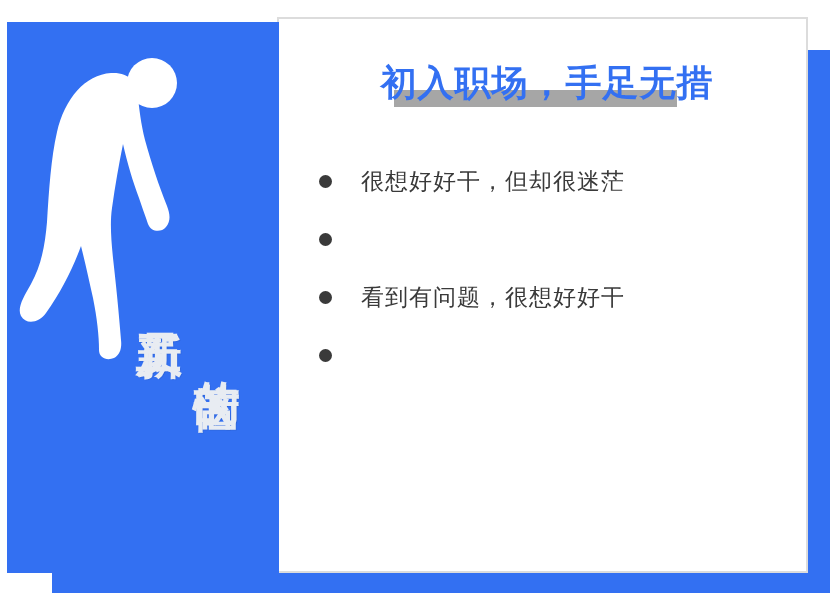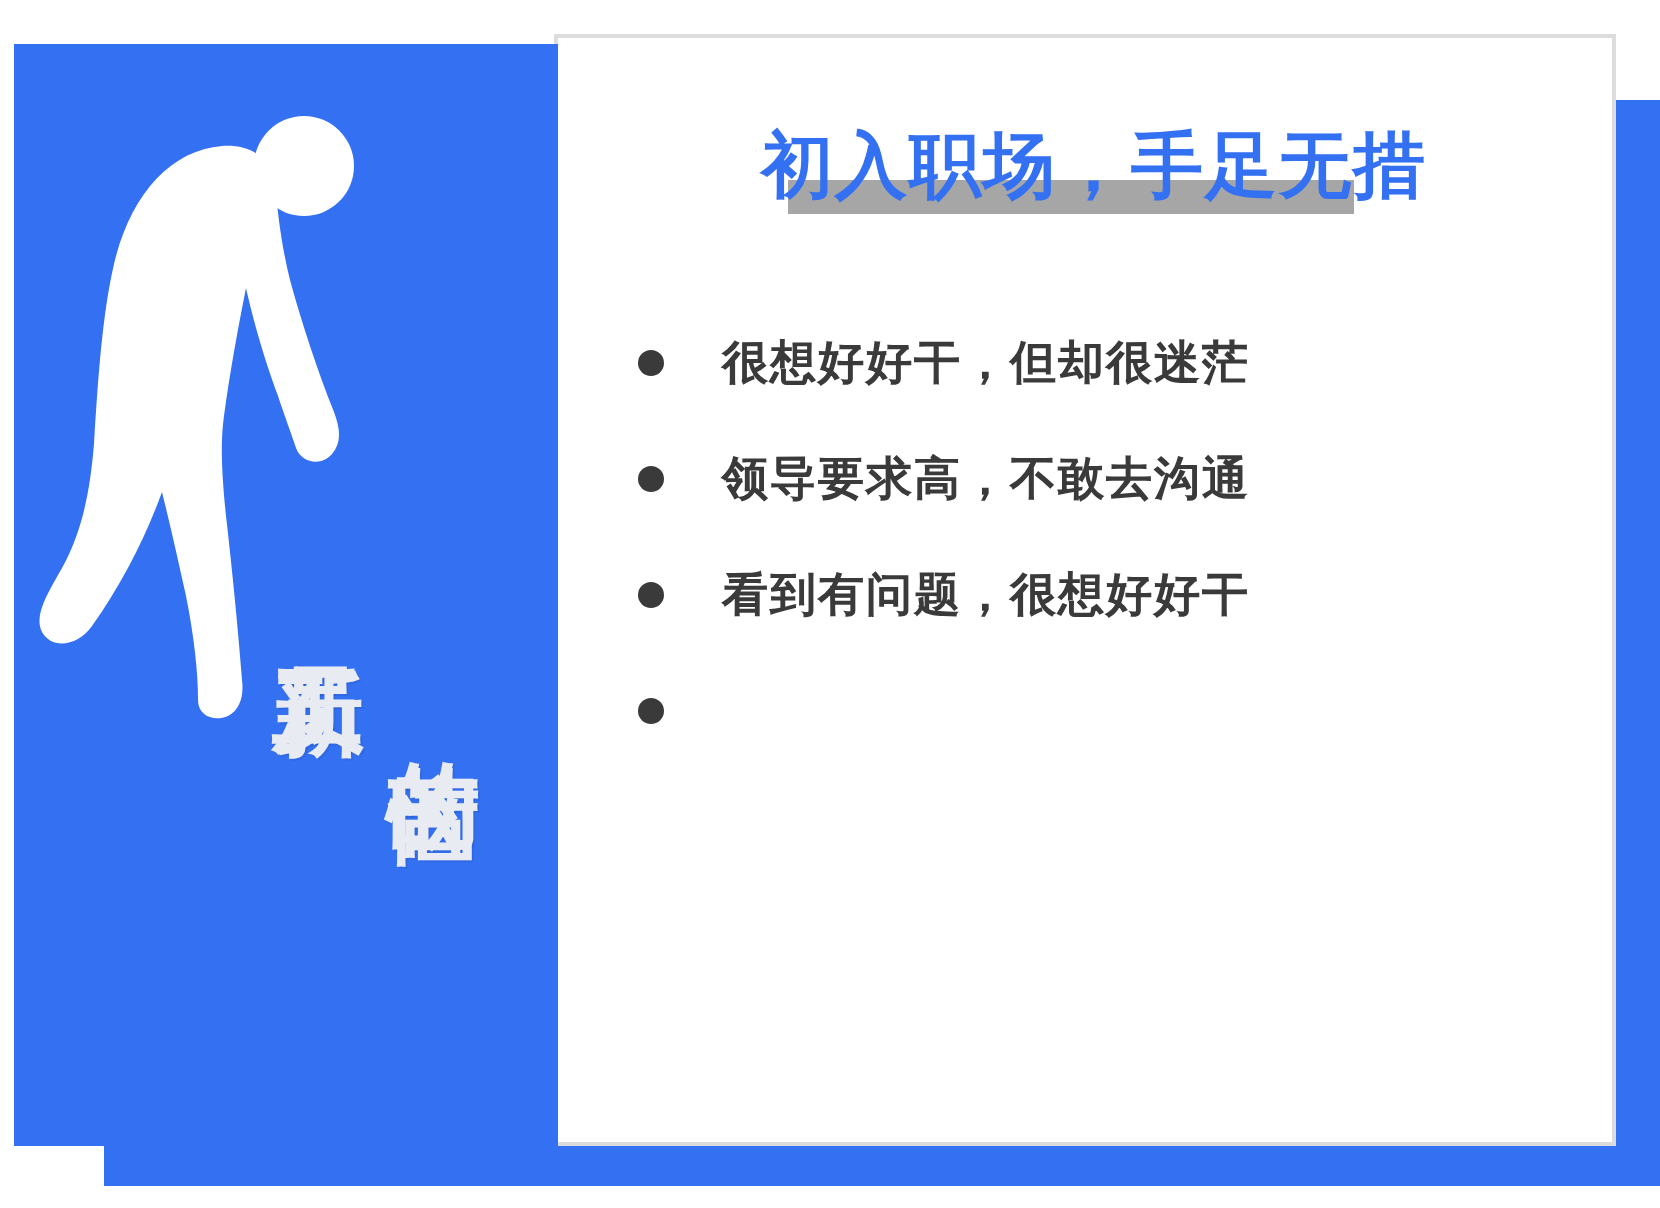--- a/index.html
+++ b/index.html
@@ -135,21 +135,21 @@
   .bullet-dot {
     flex: 0 0 auto;
     width: 13px;
     height: 13px;
     border-radius: 50%;
     background: #3a3a3a;
     margin-right: 29px;
   }
   .bullet-label {
     font-size: 23px;
-    font-weight: 700;
+    font-weight: 400;
     color: #3a3a3a;
     letter-spacing: 1px;
     white-space: nowrap;
   }
 </style>
 </head>
 <body>
 
 <div id="stage">
 
@@ -165,21 +165,20 @@
 
     <div class="bullets">
 
       <div class="bullet-row">
         <span class="bullet-dot"></span>
         <span class="bullet-label">很想好好干，但却很迷茫</span>
       </div>
 
       <div class="bullet-row">
         <span class="bullet-dot"></span>
-        <span class="bullet-label">领导要求高，不敢去沟通</span>
       </div>
 
       <div class="bullet-row">
         <span class="bullet-dot"></span>
         <span class="bullet-label">看到有问题，很想好好干</span>
       </div>
 
       <div class="bullet-row">
         <span class="bullet-dot"></span>
       </div>

